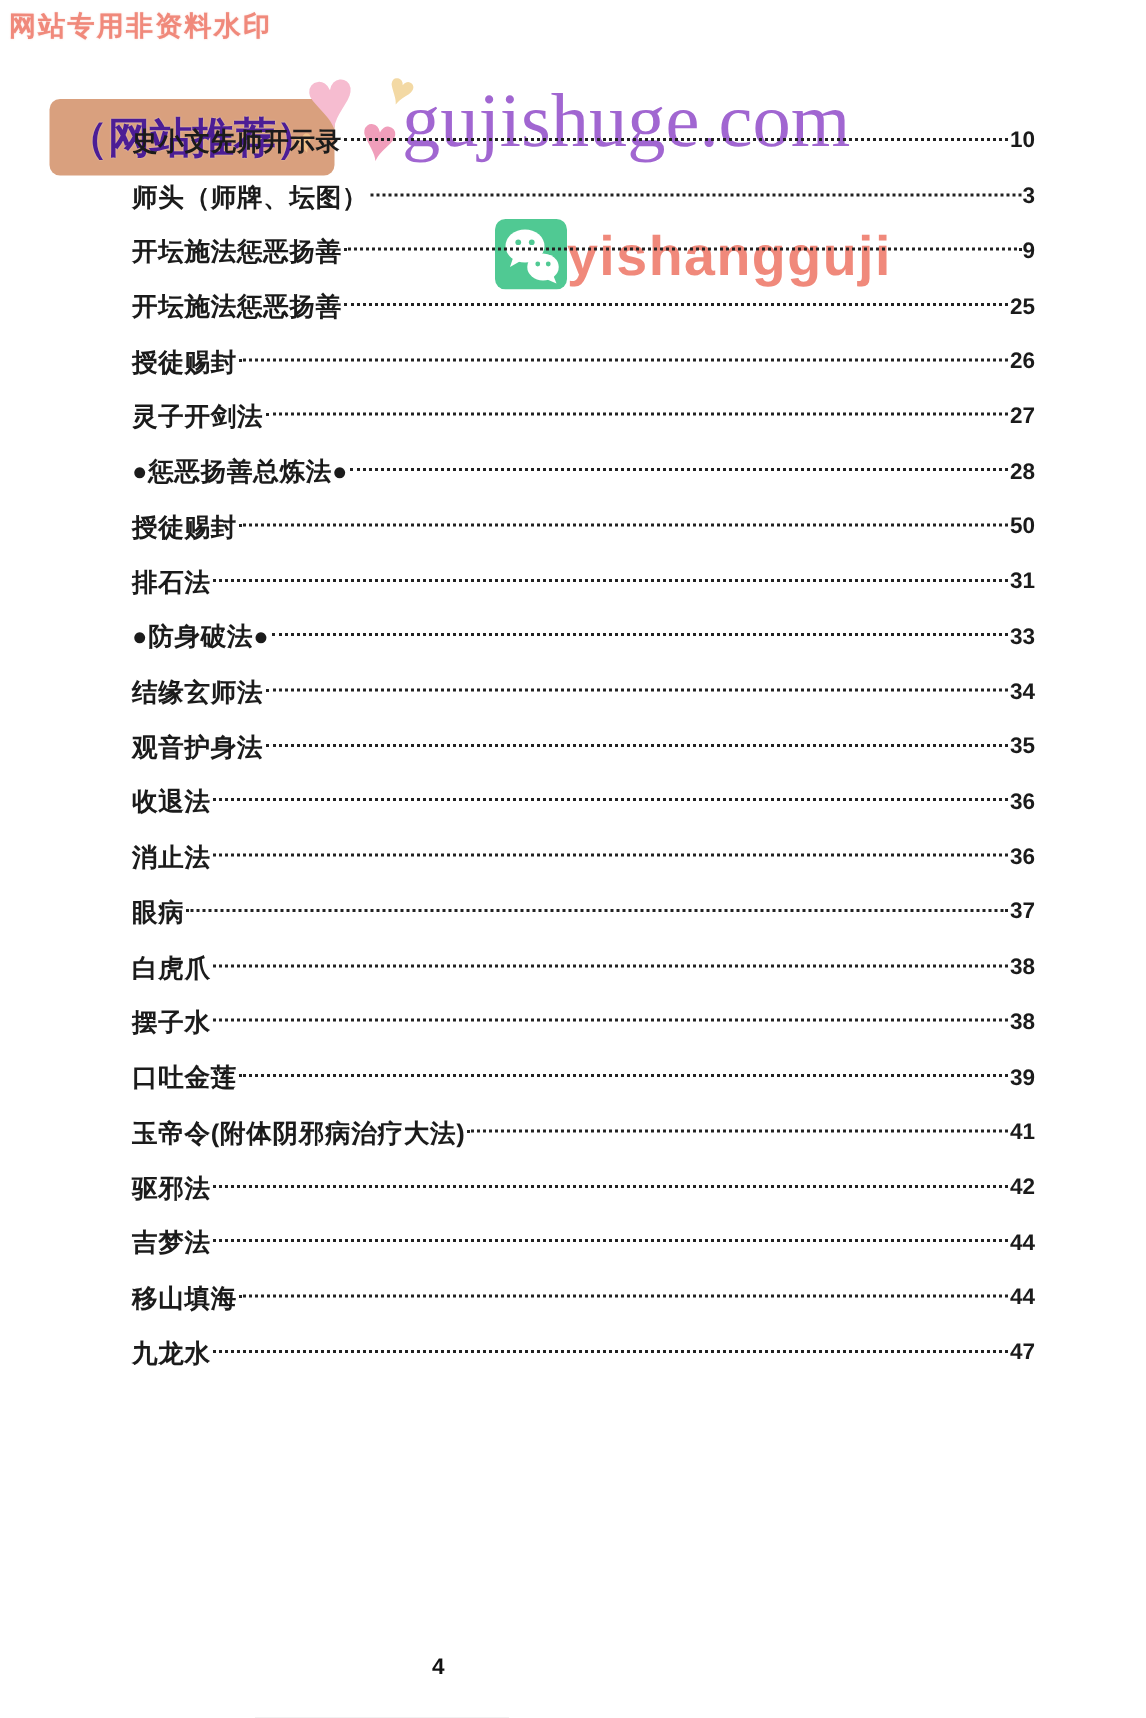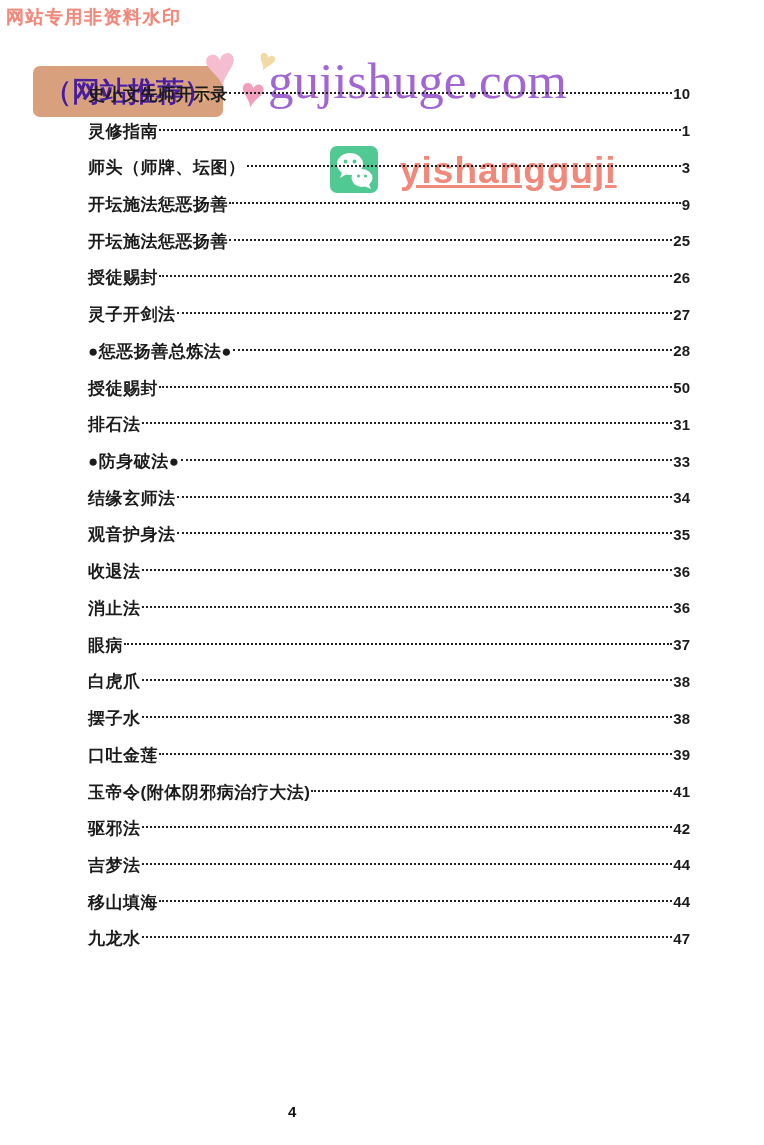--- a/index.html
+++ b/index.html
@@ -30,23 +30,23 @@
   .heart.h4{left:196px;top:84px;font-size:22px;color:#f0c18a;transform:rotate(-18deg);}
   .site-url{
     position:absolute;left:268px;top:52px;
     font-family:"Liberation Serif","DejaVu Serif",serif;
     font-size:51px;color:var(--purple,#9a5bce);
     letter-spacing:0px;opacity:.93;white-space:nowrap;
   }
   .wechat-wrap{position:absolute;left:330px;top:146px;display:flex;align-items:center;}
   .wechat-svg{display:block;}
   .wechat-id{
-    margin-left:22px;margin-top:2px;
+    margin-left:0;margin-top:2px;
     font-size:37px;font-weight:bold;color:var(--salmon,#f0897b);
-    letter-spacing:1px;white-space:nowrap;text-decoration:underline;
+    letter-spacing:1px;white-space:nowrap;
   }
   
   .topmark{
     position:absolute;left:6px;top:5px;z-index:3;
     font-size:18px;font-weight:bold;letter-spacing:1.5px;
     color:var(--salmon,#f0897b);
     text-shadow:0 0 1px rgba(240,137,123,.5);
     white-space:nowrap;
   }
   
@@ -111,25 +111,20 @@
   <div class="topmark">网站专用非资料水印</div>
 
   <div class="toc">
 
       <div class="toc-row">
         <span class="toc-title">史小文先师开示录</span>
         <span class="leader"></span>
         <span class="toc-page">10</span>
       </div>
 
-      <div class="toc-row">
-        <span class="toc-title">灵修指南</span>
-        <span class="leader"></span>
-        <span class="toc-page">1</span>
-      </div>
 
       <div class="toc-row">
         <span class="toc-title">师头（师牌、坛图）</span>
         <span class="leader"></span>
         <span class="toc-page">3</span>
       </div>
 
       <div class="toc-row">
         <span class="toc-title">开坛施法惩恶扬善</span>
         <span class="leader"></span>

